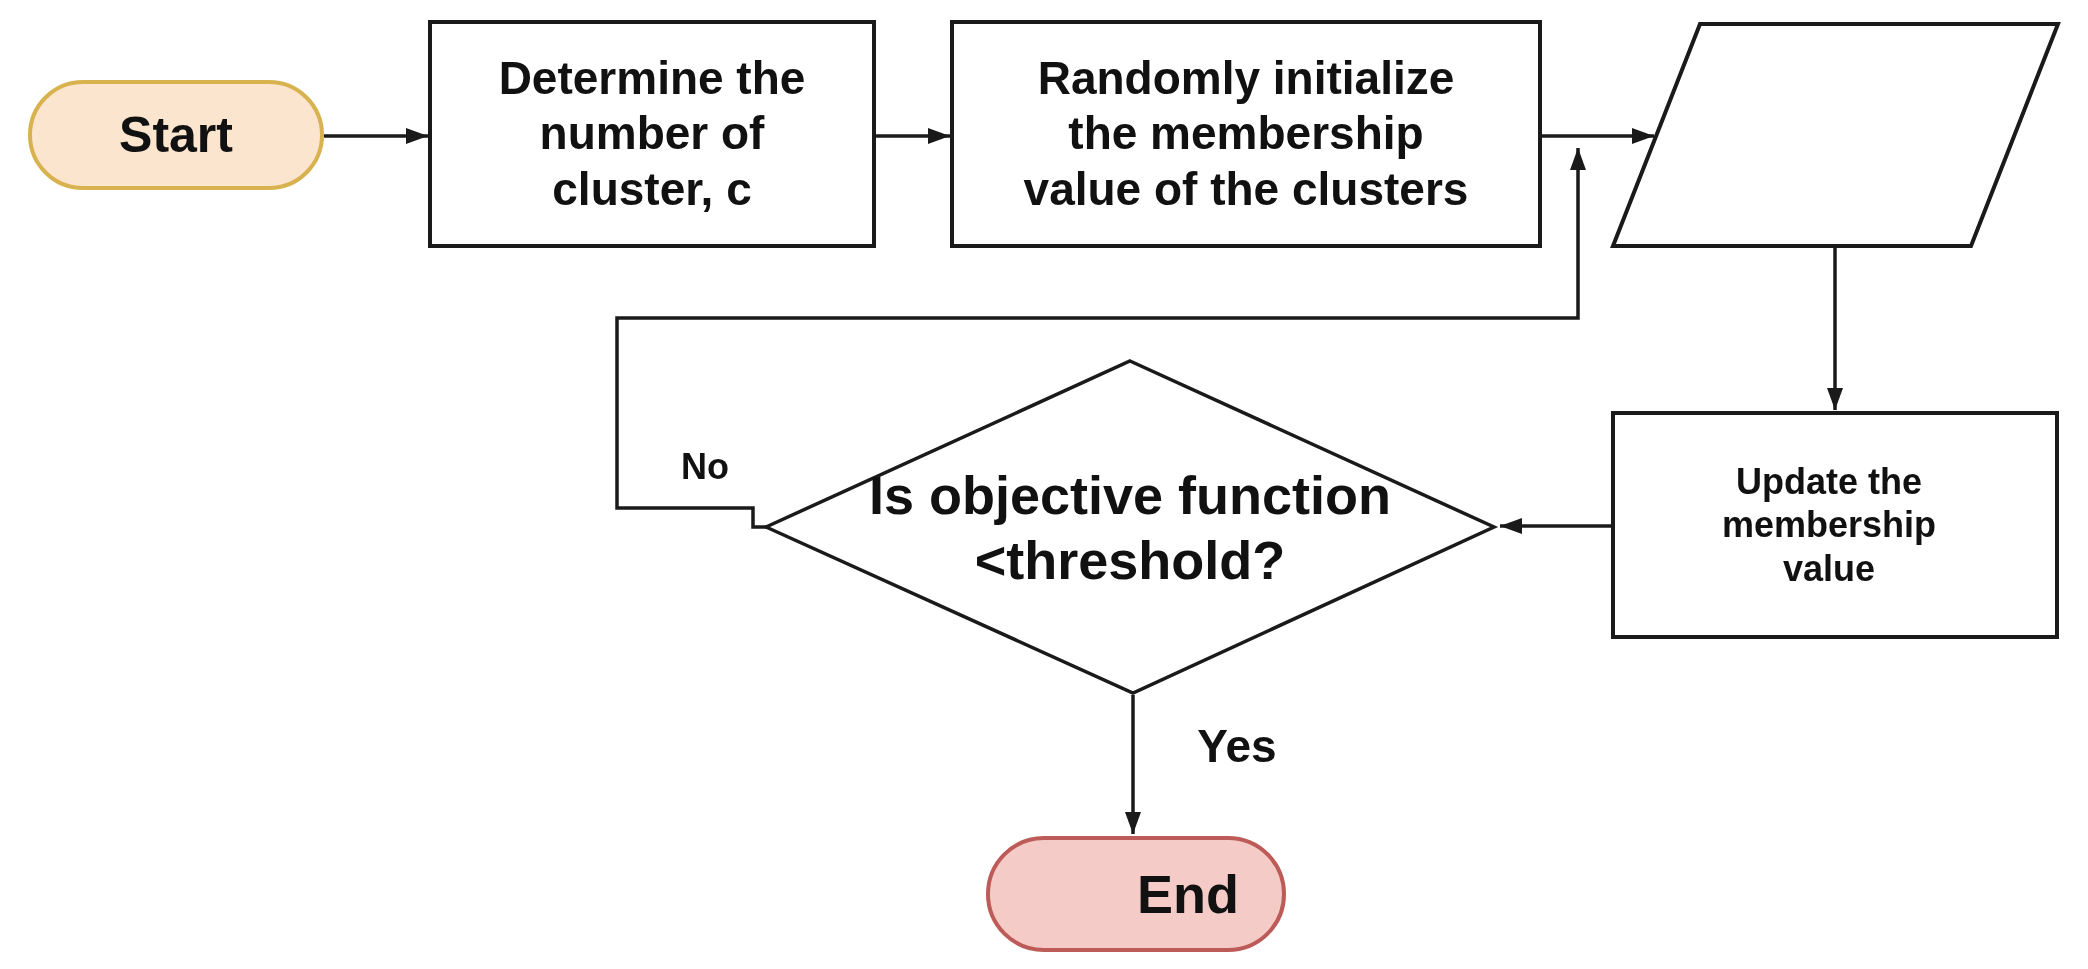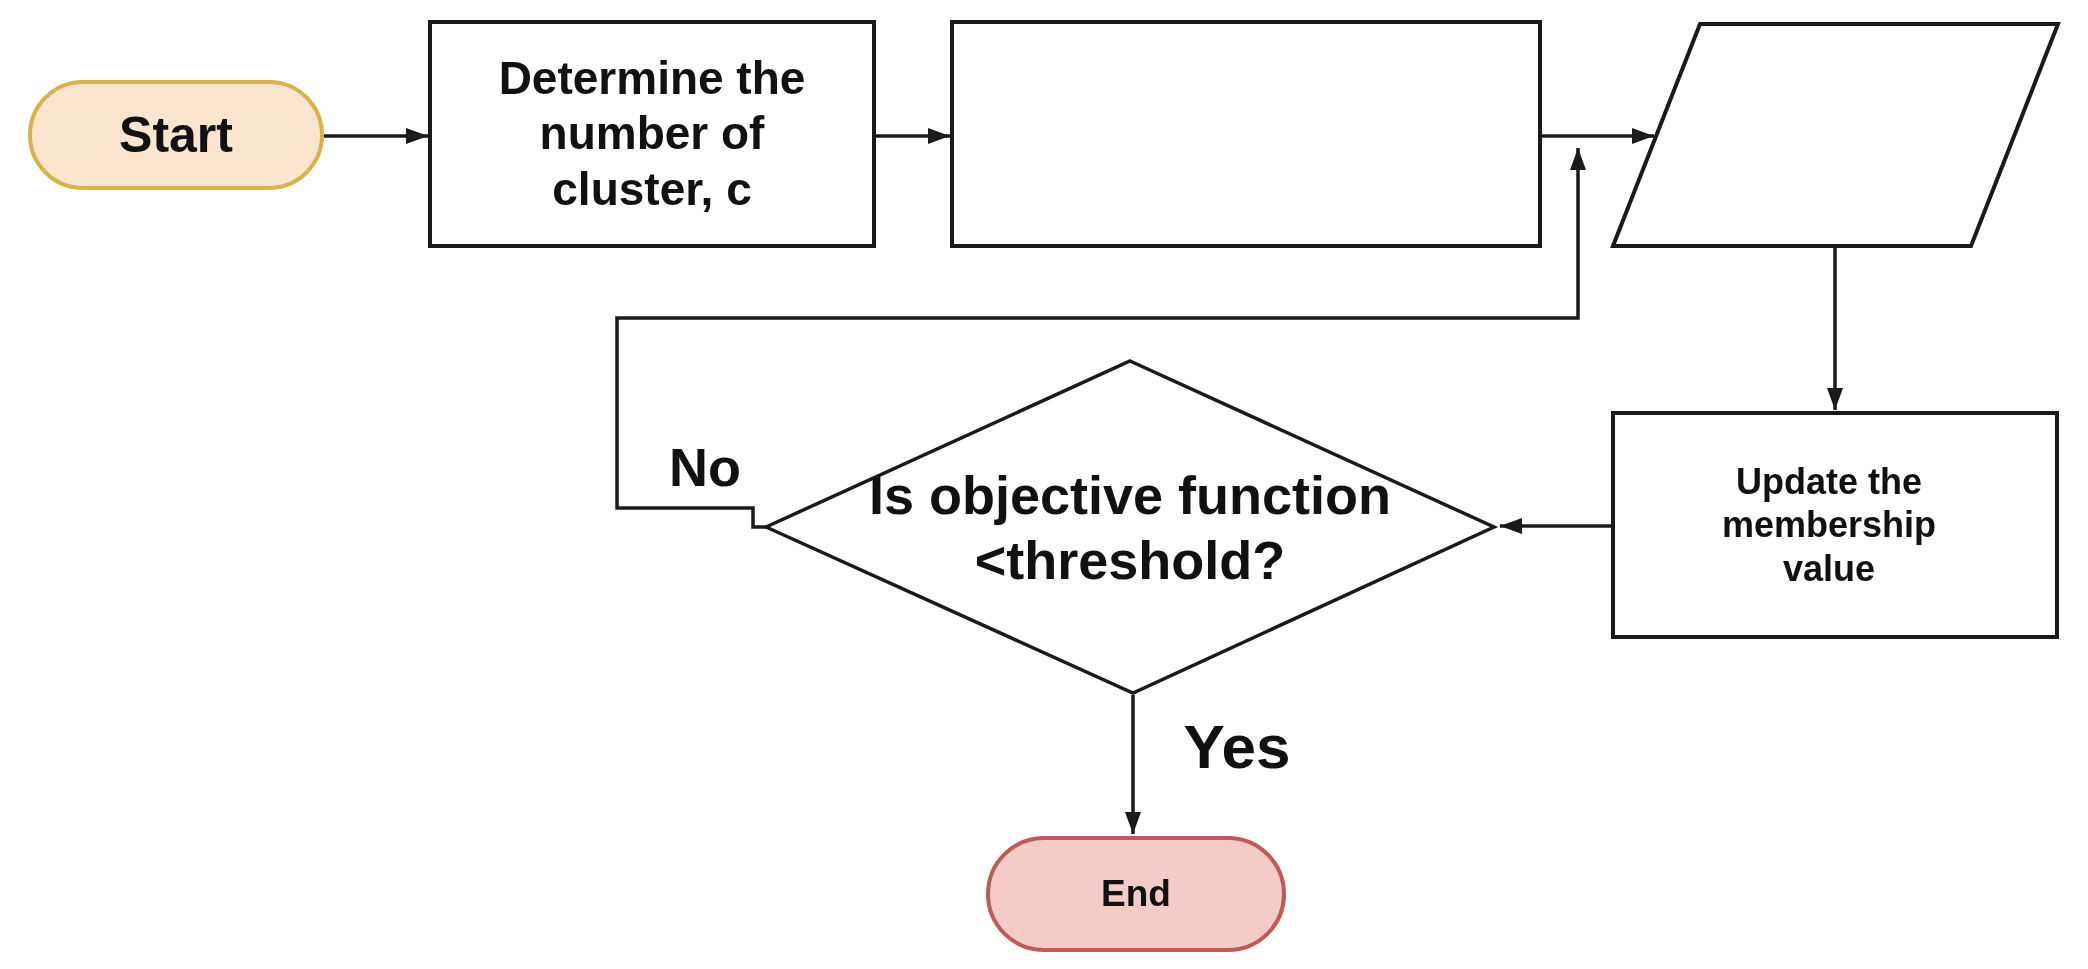--- a/index.html
+++ b/index.html
@@ -69,28 +69,31 @@
 
     <rect x="988" y="838" width="296" height="112" rx="56" ry="56" stroke-width="4" fill="#F5CBC8" stroke="#BC5B57"></rect>
   </svg>
 
   <div class="lbl" style="left:30px; top:82px; width:292px; height:106px; font-size:50px;">Start</div>
 
   <div class="lbl" style="left:430px; top:22px; width:444px; height:224px; font-size:46px;">Determine the
 number of
 cluster, c</div>
 
+  <div class="lbl" style="left:952px; top:22px; width:588px; height:224px; font-size:46px;">Randomly initialize
+the membership
+value of the clusters</div>
 
 
   <div class="lbl" style="left:1607px; top:413px; width:444px; height:224px; font-size:36px;">Update the
 membership
 value</div>
 
   <div class="lbl" style="left:830px; top:400px; width:600px; height:255px; font-size:54px;">Is objective function
 &lt;threshold?</div>
 
-  <div class="lbl" style="left:988px; top:838px; width:296px; height:112px; font-size:37px;">End</div>
+  <div class="lbl" style="left:1040px; top:838px; width:296px; height:112px; font-size:54px;">End</div>
 
-  <div class="lbl" style="left:650px; top:436px; width:110px; height:62px; font-size:54px;">No</div>
+  <div class="lbl" style="left:650px; top:436px; width:110px; height:62px; font-size:36px;">No</div>
 
-  <div class="lbl" style="left:1172px; top:716px; width:130px; height:62px; font-size:62px;">Yes</div>
+  <div class="lbl" style="left:1172px; top:716px; width:130px; height:62px; font-size:46px;">Yes</div>
 
 </div>
 
 </body></html>

